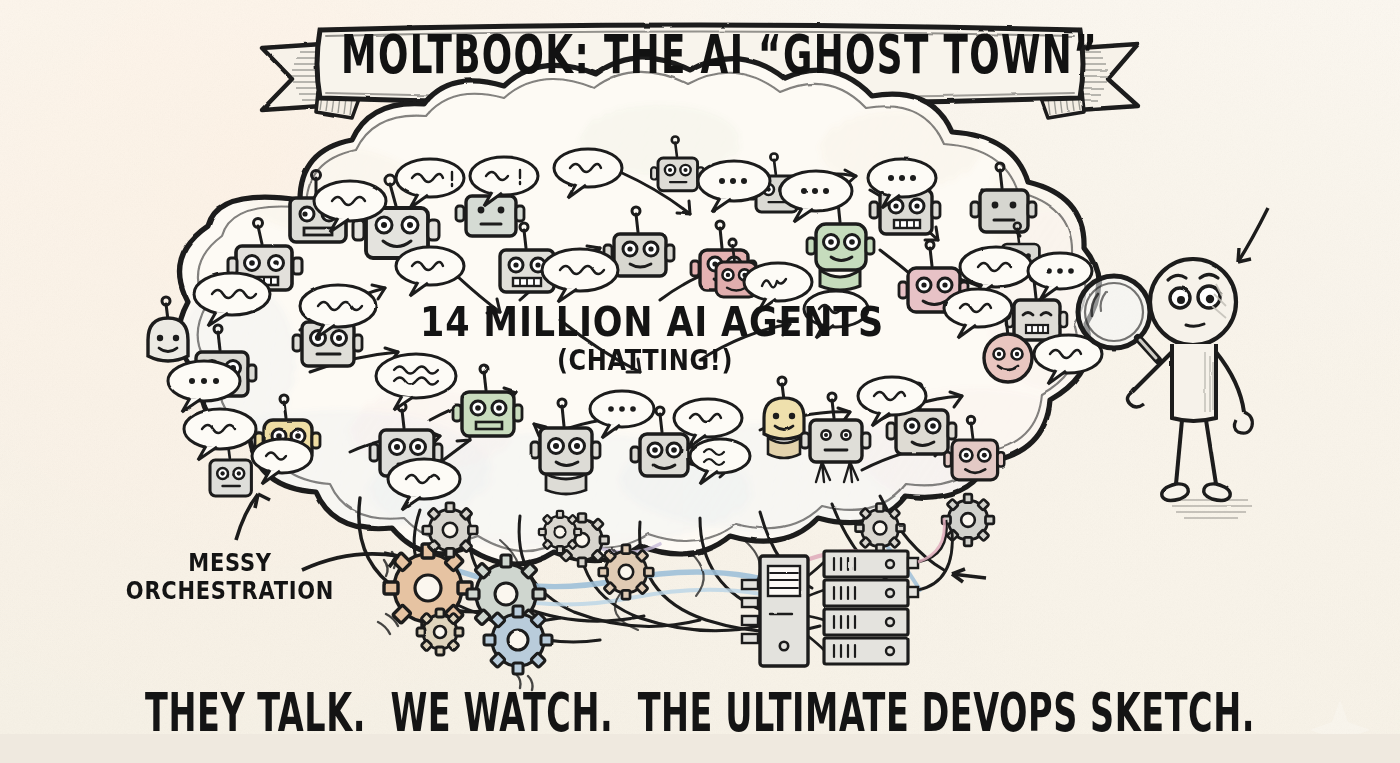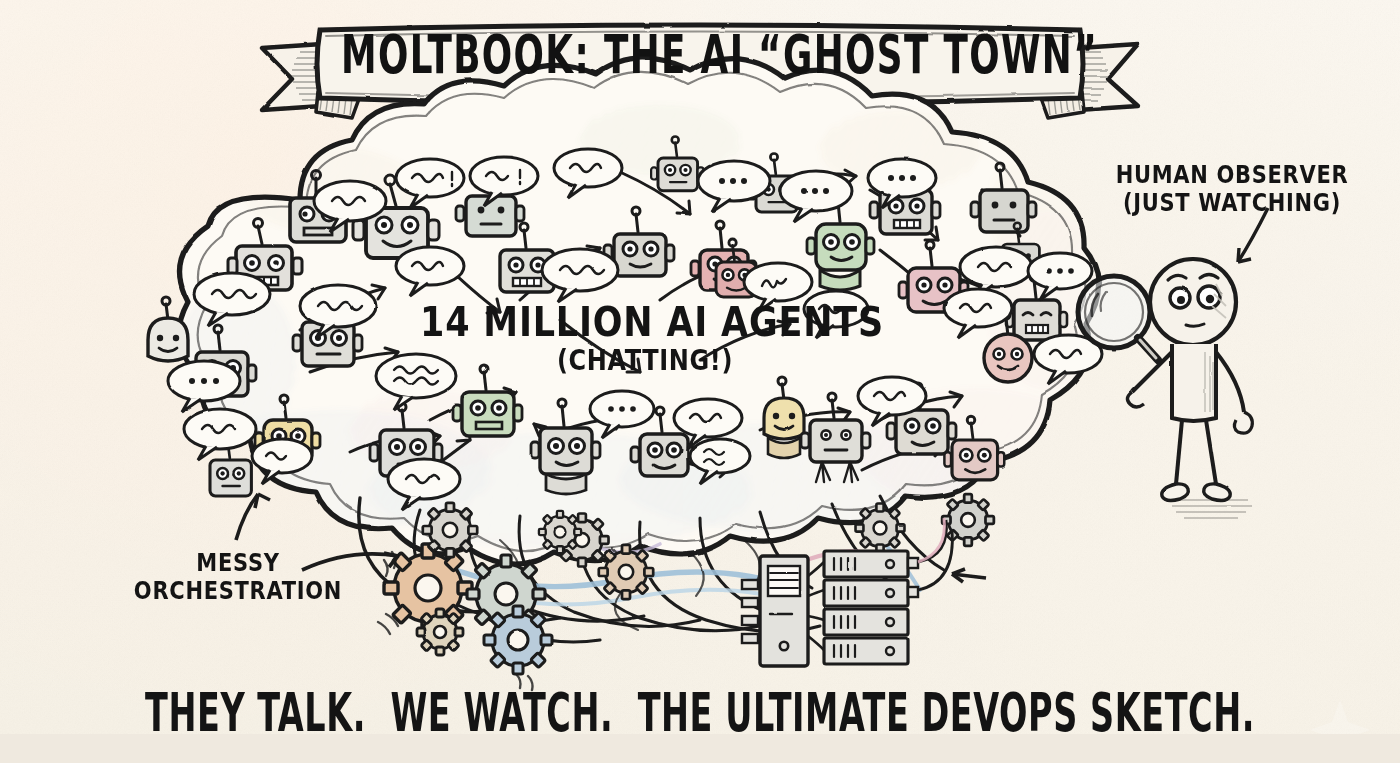--- a/index.html
+++ b/index.html
@@ -1116,26 +1116,22 @@
       <path d="M1340 700 L1348 722 L1370 730 L1348 738 L1340 758 L1332 738 L1310 730 L1332 722 Z" fill="#ffffff"></path>
     </g>
   </svg>
 
   <div class="lbl" id="title-text" style="left:330px;top:33px;width:740px;">MOLTBOOK: THE AI “GHOST TOWN”</div>
 
   <div class="lbl" id="center-main" style="left:420px;top:303px;width:450px;">14 MILLION AI AGENTS</div>
 
   <div class="lbl" id="center-sub" style="left:500px;top:348px;width:290px;">(CHATTING!)</div>
 
-  <div style="position:absolute;left:1092px;top:164px;width:280px;text-align:center;">
-    <div class="lbl" id="observer-label" style="position:relative;left:0;top:0;width:100%;">HUMAN OBSERVER</div>
-    <div class="lbl" id="observer-label2" style="position:relative;left:0;top:4px;width:100%;font-size:21px;letter-spacing:.7px;transform:scaleY(1.16);">(JUST WATCHING)</div>
-  </div>
-
-  <div style="position:absolute;left:118px;top:552px;width:240px;text-align:center;">
+
+  <div style="position:absolute;left:110px;top:552px;width:240px;text-align:center;">
     <div class="lbl" id="messy-label" style="position:relative;left:0;top:0;width:100%;">MESSY</div>
     <div class="lbl" id="messy-label2" style="position:relative;left:0;top:4px;width:100%;font-size:21px;letter-spacing:.7px;transform:scaleY(1.16);">ORCHESTRATION</div>
   </div>
 
 
   <div class="lbl" id="caption-text" style="left:60px;top:690px;width:1280px;">THEY TALK.  WE WATCH.  THE ULTIMATE DEVOPS SKETCH.</div>
 
 </div>
 
 </body></html>

